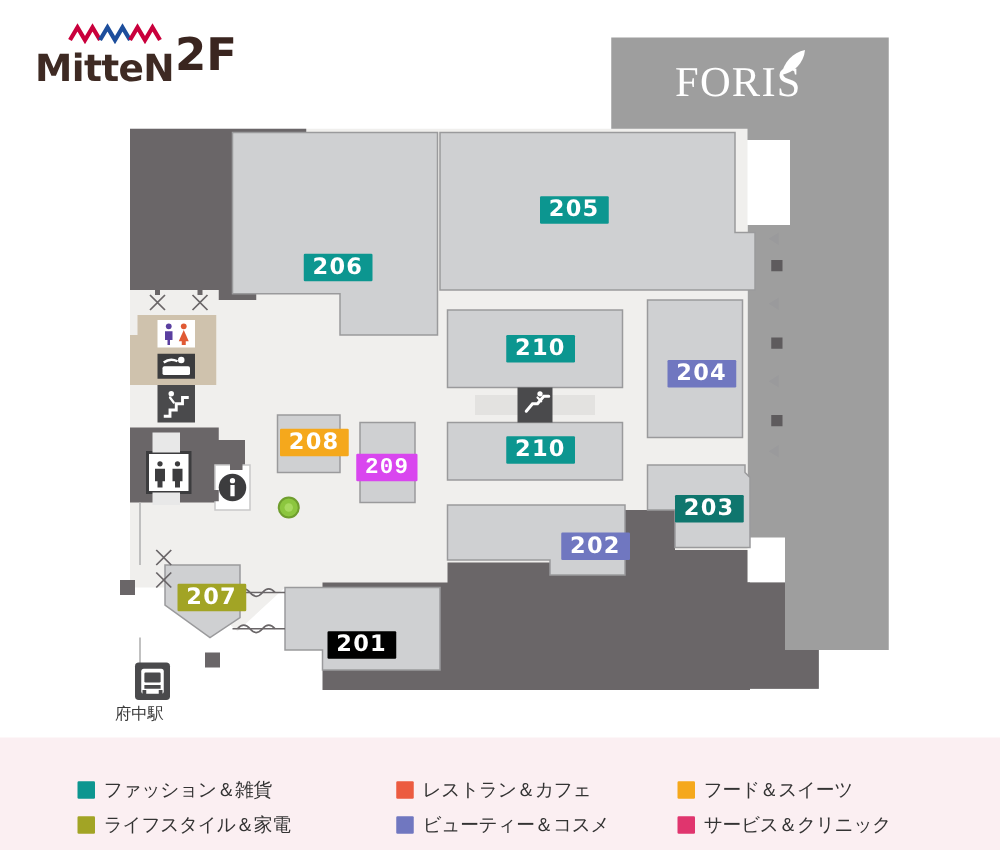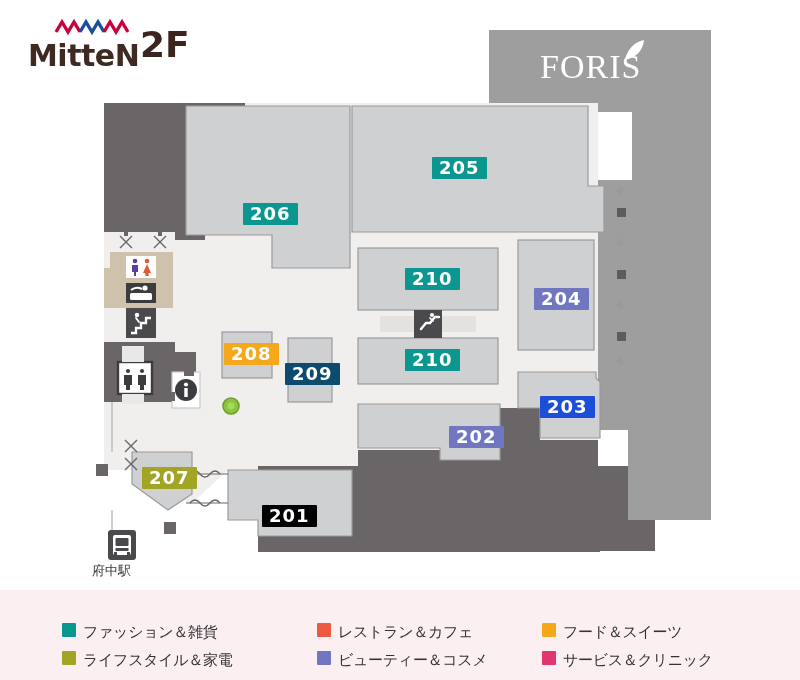--- a/index.html
+++ b/index.html
@@ -86,21 +86,21 @@
   }
   #legend-inner {
     position: absolute; left: 62px; top: 18px;
     width: 700px;
     display: grid;
     grid-template-columns: 255px 225px 220px;
     grid-template-rows: 28px 28px;
     align-items: center;
   }
   .legend-item {
-    display: flex; align-items: flex-start; gap: 7px; margin-top: 20px;
+    display: flex; align-items: center; gap: 7px; margin-top: 20px;
   }
   .legend-swatch {
     width: 14px; height: 14px; flex: 0 0 auto; border-radius: 1px;
   }
   .legend-text {
     font-size: 15px; color: #333333;
     font-family: "DejaVu Sans", sans-serif;
     white-space: nowrap;
     letter-spacing: -0.3px;
   }
@@ -309,27 +309,27 @@
     <div class="foris-logo" style="left:540px; top:48px;">FORIS</div>
     <svg style="position:absolute; left:622px; top:38px; width:26px; height:24px;" viewBox="0 0 26 24">
       <path d="M22,2 C12,4 5,12 3,22 C13,20 21,13 22,2 Z" fill="#ffffff"></path>
     </svg>
 
     <div class="station-label" style="left:92px; top:562px;">府中駅</div>
 
     <div id="unit-chips">
         <div class="chip" style="left: 262px; top: 505px; background: #000000;">201</div>
         <div class="chip" style="left: 407px; top: 426px; background: rgb(112, 119, 192); margin-left: 42px;">202</div>
-        <div class="chip" style="left: 540px; top: 396px; background: #1d4ed8;">203</div>
+        <div class="chip" style="left: 540px; top: 396px; background: #0f766e;">203</div>
         <div class="chip" style="left: 534px; top: 288px; background: rgb(112, 119, 192);">204</div>
         <div class="chip" style="left: 432px; top: 157px; background: rgb(12, 150, 144);">205</div>
         <div class="chip" style="left: 243px; top: 203px; background: rgb(12, 150, 144);">206</div>
         <div class="chip" style="left: 130px; top: 467px; background: rgb(162, 164, 37); margin-left: 12px;">207</div>
         <div class="chip" style="left: 224px; top: 343px; background: rgb(245, 168, 28);">208</div>
-        <div class="chip" style="left: 285px; top: 363px; background: #0c4a6e;">209</div>
+        <div class="chip" style="left: 285px; top: 363px; background: #d946ef; font-family: Liberation Mono, monospace;">209</div>
         <div class="chip" style="left: 405px; top: 268px; background: rgb(12, 150, 144);">210</div>
         <div class="chip" style="left: 405px; top: 349px; background: rgb(12, 150, 144);">210</div>
       </div>
   </div>
 
   <div id="legend" style="background: rgb(251, 239, 242);">
     <div id="legend-inner">
         <div class="legend-item">
           <span class="legend-swatch" style="background: rgb(12, 150, 144);"></span>
           <span class="legend-text">ファッション＆雑貨</span>

